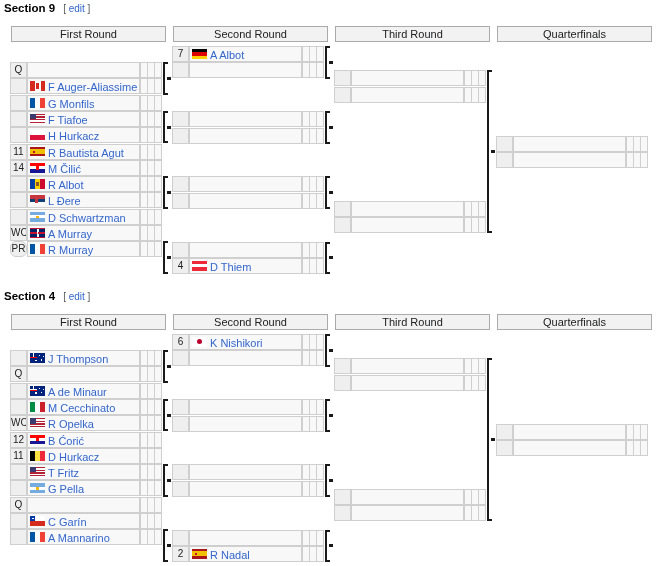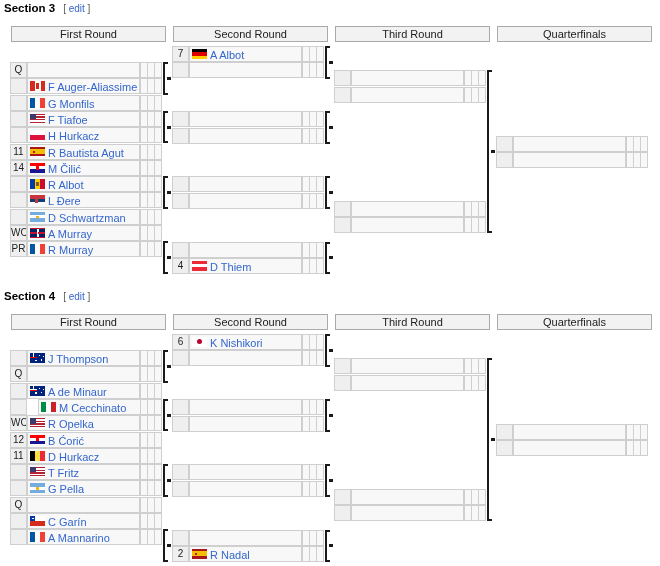--- a/index.html
+++ b/index.html
@@ -104,21 +104,21 @@
     width:4px;height:3px;
     margin-top:-1.5px;
     background:#1a1a1a;
   }
 </style>
 </head>
 <body>
 
 <div id="root">
     <div class="section">
-      <div class="sec-head" style="left:4px;top:2px;"><span>Section 3</span><span class="edit"><span class="brk">[</span> <span>edit</span> <span class="brk">]</span></span></div>
+      <div class="sec-head" style="left:4px;top:2px;"><span>Section 9</span><span class="edit"><span class="brk">[</span> <span>edit</span> <span class="brk">]</span></span></div>
       <div class="rhead" style="left:11px;top:26px;width:155px;">First Round</div>
       <div class="rhead" style="left:173px;top:26px;width:155px;">Second Round</div>
       <div class="rhead" style="left:335px;top:26px;width:155px;">Third Round</div>
       <div class="rhead" style="left:497px;top:26px;width:155px;">Quarterfinals</div>
       <div class="cell seedbox" style="left:10px;top:62px;width:17px;"><span>Q</span></div>
       <div class="cell namebox" style="left:27px;top:62px;width:113px;"><span class="pname"></span></div>
       <div class="cell scorebox" style="left:140px;top:62px;width:8px;"></div>
       <div class="cell scorebox" style="left:147px;top:62px;width:8px;"></div>
       <div class="cell scorebox" style="left:154px;top:62px;width:8px;"></div>
       <div class="cell seedbox" style="left:10px;top:78.3px;width:17px;"><span></span></div>
@@ -164,21 +164,21 @@
       <div class="cell seedbox" style="left:10px;top:208.70000000000002px;width:17px;"><span></span></div>
       <div class="cell namebox" style="left:27px;top:208.70000000000002px;width:113px;"><span class="flag"><i style="background:#fff;left:0px;top:0px;width:15px;height:10px;"></i><i style="background:#74acdf;left:0px;top:0px;width:15px;height:3.2px;"></i><i style="background:#74acdf;left:0px;top:6.8px;width:15px;height:3.2px;"></i><i style="background:#f6b40e;left:6.4px;top:4px;width:2.2px;height:2.2px;"></i></span><span class="pname">D Schwartzman</span></div>
       <div class="cell scorebox" style="left:140px;top:208.70000000000002px;width:8px;"></div>
       <div class="cell scorebox" style="left:147px;top:208.70000000000002px;width:8px;"></div>
       <div class="cell scorebox" style="left:154px;top:208.70000000000002px;width:8px;"></div>
       <div class="cell seedbox" style="left:10px;top:225px;width:17px;"><span>WC</span></div>
       <div class="cell namebox" style="left:27px;top:225px;width:113px;"><span class="flag"><i style="background:#012169;left:0px;top:0px;width:15px;height:10px;"></i><i style="background:#fff;left:0px;top:4px;width:15px;height:2px;"></i><i style="background:#fff;left:6.5px;top:0px;width:2px;height:10px;"></i><i style="background:#c8102e;left:0px;top:4.4px;width:15px;height:1.2px;"></i><i style="background:#fff;left:6.9px;top:0px;width:1.2px;height:10px;"></i><i style="background:#c8102e;left:0px;top:0px;width:15px;height:0.9px;"></i><i style="background:#c8102e;left:0px;top:9.1px;width:15px;height:0.9px;"></i></span><span class="pname">A Murray</span></div>
       <div class="cell scorebox" style="left:140px;top:225px;width:8px;"></div>
       <div class="cell scorebox" style="left:147px;top:225px;width:8px;"></div>
       <div class="cell scorebox" style="left:154px;top:225px;width:8px;"></div>
-      <div class="cell seedbox" style="left:10px;top:241.3px;width:17px;"><span>PR</span></div>
+      <div class="cell seedbox" style="left:10px;top:241.3px;width:17px;border-radius:6px;"><span>PR</span></div>
       <div class="cell namebox" style="left:27px;top:241.3px;width:113px;"><span class="flag"><i style="background:#fff;left:0px;top:0px;width:15px;height:10px;"></i><i style="background:#0055a4;left:0px;top:0px;width:5px;height:10px;"></i><i style="background:#ef4135;left:10px;top:0px;width:5px;height:10px;"></i></span><span class="pname">R Murray</span></div>
       <div class="cell scorebox" style="left:140px;top:241.3px;width:8px;"></div>
       <div class="cell scorebox" style="left:147px;top:241.3px;width:8px;"></div>
       <div class="cell scorebox" style="left:154px;top:241.3px;width:8px;"></div>
       <div class="cell seedbox" style="left:172px;top:46px;width:17px;"><span>7</span></div>
       <div class="cell namebox" style="left:189px;top:46px;width:113px;"><span class="flag"><i style="background:#000;left:0px;top:0px;width:15px;height:3.4px;"></i><i style="background:#dd0000;left:0px;top:3.4px;width:15px;height:3.2px;"></i><i style="background:#ffce00;left:0px;top:6.6px;width:15px;height:3.4px;"></i></span><span class="pname">A Albot</span></div>
       <div class="cell scorebox" style="left:302px;top:46px;width:8px;"></div>
       <div class="cell scorebox" style="left:309px;top:46px;width:8px;"></div>
       <div class="cell scorebox" style="left:316px;top:46px;width:8px;"></div>
       <div class="cell seedbox" style="left:172px;top:62.3px;width:17px;"><span></span></div>
@@ -271,21 +271,21 @@
       <div class="cell namebox" style="left:27px;top:366.3px;width:113px;"><span class="pname"></span></div>
       <div class="cell scorebox" style="left:140px;top:366.3px;width:8px;"></div>
       <div class="cell scorebox" style="left:147px;top:366.3px;width:8px;"></div>
       <div class="cell scorebox" style="left:154px;top:366.3px;width:8px;"></div>
       <div class="cell seedbox" style="left:10px;top:382.6px;width:17px;"><span></span></div>
       <div class="cell namebox" style="left:27px;top:382.6px;width:113px;"><span class="flag"><i style="background:#00247d;left:0px;top:0px;width:15px;height:10px;"></i><i style="background:#fff;left:0px;top:3.9px;width:7.2px;height:1.1px;"></i><i style="background:#fff;left:3.2px;top:0px;width:1.2px;height:5px;"></i><i style="background:#ff0000;left:0px;top:4.2px;width:7.2px;height:0.6px;"></i><i style="background:#fff;left:10.8px;top:6.2px;width:1.6px;height:1.6px;"></i><i style="background:#fff;left:9px;top:2.2px;width:1.3px;height:1.3px;"></i><i style="background:#fff;left:12.6px;top:3.4px;width:1.1px;height:1.1px;"></i><i style="background:#fff;left:5.4px;top:6.8px;width:1.3px;height:1.3px;"></i></span><span class="pname">A de Minaur</span></div>
       <div class="cell scorebox" style="left:140px;top:382.6px;width:8px;"></div>
       <div class="cell scorebox" style="left:147px;top:382.6px;width:8px;"></div>
       <div class="cell scorebox" style="left:154px;top:382.6px;width:8px;"></div>
       <div class="cell seedbox" style="left:10px;top:398.9px;width:17px;"><span></span></div>
-      <div class="cell namebox" style="left:27px;top:398.9px;width:113px;margin-left:11px;"><span class="flag"><i style="background:#008c45;left:0px;top:0px;width:5px;height:10px;"></i><i style="background:#fff;left:5px;top:0px;width:5px;height:10px;"></i><i style="background:#cd212a;left:10px;top:0px;width:5px;height:10px;"></i></span><span class="pname">M Cecchinato</span></div>
+      <div class="cell namebox" style="left:27px;top:398.9px;width:113px;"><span class="flag"><i style="background:#008c45;left:0px;top:0px;width:5px;height:10px;"></i><i style="background:#fff;left:5px;top:0px;width:5px;height:10px;"></i><i style="background:#cd212a;left:10px;top:0px;width:5px;height:10px;"></i></span><span class="pname">M Cecchinato</span></div>
       <div class="cell scorebox" style="left:140px;top:398.9px;width:8px;"></div>
       <div class="cell scorebox" style="left:147px;top:398.9px;width:8px;"></div>
       <div class="cell scorebox" style="left:154px;top:398.9px;width:8px;"></div>
       <div class="cell seedbox" style="left:10px;top:415.2px;width:17px;"><span>WC</span></div>
       <div class="cell namebox" style="left:27px;top:415.2px;width:113px;"><span class="flag"><i style="background:#fff;left:0px;top:0px;width:15px;height:10px;"></i><i style="background:#b22234;left:0px;top:0px;width:15px;height:1.3px;"></i><i style="background:#b22234;left:0px;top:2.6px;width:15px;height:1.3px;"></i><i style="background:#b22234;left:0px;top:5.2px;width:15px;height:1.3px;"></i><i style="background:#b22234;left:0px;top:7.8px;width:15px;height:1.3px;"></i><i style="background:#3c3b6e;left:0px;top:0px;width:6px;height:5.4px;"></i></span><span class="pname">R Opelka</span></div>
       <div class="cell scorebox" style="left:140px;top:415.2px;width:8px;"></div>
       <div class="cell scorebox" style="left:147px;top:415.2px;width:8px;"></div>
       <div class="cell scorebox" style="left:154px;top:415.2px;width:8px;"></div>
       <div class="cell seedbox" style="left:10px;top:431.5px;width:17px;"><span>12</span></div>
       <div class="cell namebox" style="left:27px;top:431.5px;width:113px;"><span class="flag"><i style="background:#ff0000;left:0px;top:0px;width:15px;height:3.4px;"></i><i style="background:#fff;left:0px;top:3.4px;width:15px;height:3.2px;"></i><i style="background:#171796;left:0px;top:6.6px;width:15px;height:3.4px;"></i><i style="background:#ff0000;left:5.6px;top:2.4px;width:3.8px;height:4.6px;"></i></span><span class="pname">B Ćorić</span></div>

